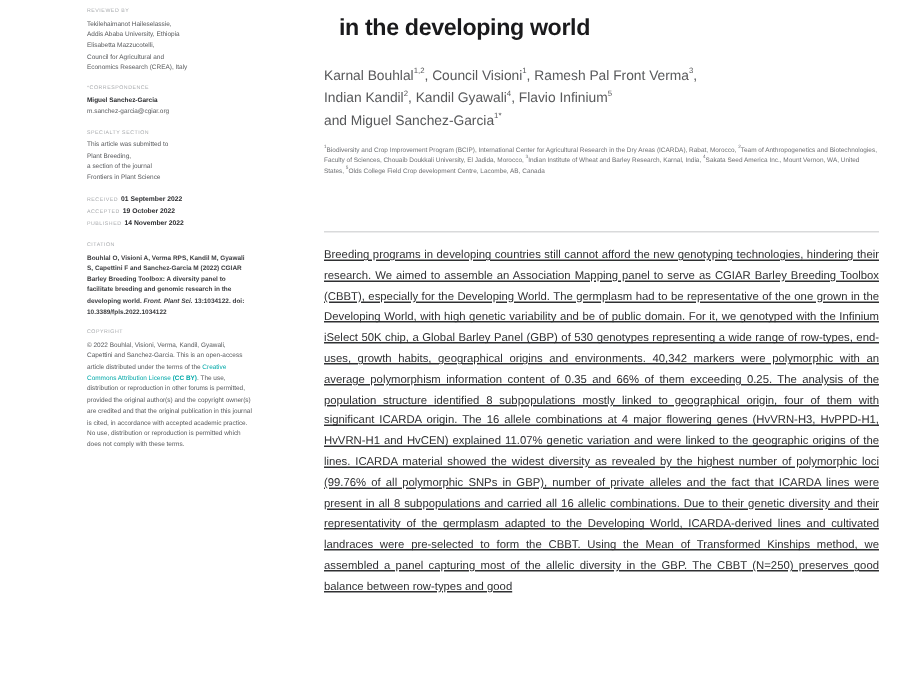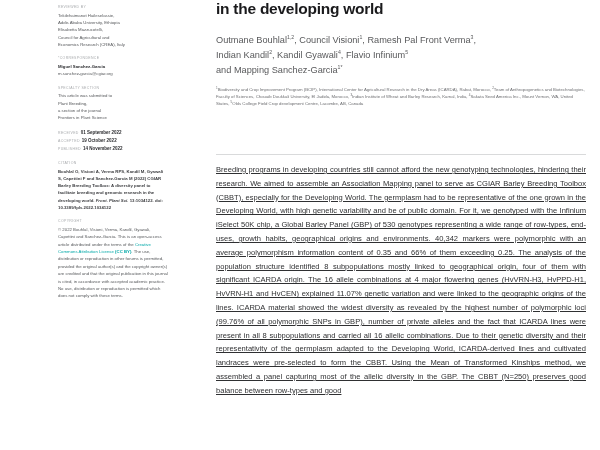--- a/index.html
+++ b/index.html
@@ -29,21 +29,21 @@
   .citation{font-size:4.3px;color:#3c3d40;font-weight:700;line-height:1.7;}
   .citation .italic{font-style:italic;font-weight:700;}
   .copyright{font-size:4.3px;color:#56585b;line-height:1.72;}
   .cc-link{color:#00a8a8;}
   .cc-bold{color:#00a8a8;font-weight:700;}
 
   
   .right-col{position:absolute;left:216px;top:0px;width:370px;}
   .title{
     font-size:15.5px;line-height:1.16;font-weight:700;color:#1a1a1c;
-    letter-spacing:-0.25px;margin:0;padding-top:0px;
+    letter-spacing:-0.25px;margin:10px;padding-top:0px;
   }
   .authors{
     margin-top:15px;font-size:9.2px;line-height:1.62;color:#58595b;
     font-weight:400;
   }
   .authors sup{font-size:5.2px;vertical-align:super;line-height:0;}
   .affiliations{
     margin-top:9px;font-size:4.3px;line-height:1.62;color:#6d6e71;
   }
   .affiliations sup{font-size:3.1px;vertical-align:super;line-height:0;}
@@ -118,23 +118,23 @@
       </div>
     </div>
 
   </div>
 
   <div class="right-col">
 
     <h1 class="title">in the developing world</h1>
 
     <div class="authors">
-      <span>Outmane Bouhlal</span><sup>1,2</sup><span>, Council Visioni</span><sup>1</sup><span>, Ramesh Pal Front Verma</span><sup>3</sup><span>,</span><br>
+      <span>Karnal Bouhlal</span><sup>1,2</sup><span>, Council Visioni</span><sup>1</sup><span>, Ramesh Pal Front Verma</span><sup>3</sup><span>,</span><br>
       <span>Indian Kandil</span><sup>2</sup><span>, Kandil Gyawali</span><sup>4</sup><span>, Flavio Infinium</span><sup>5</sup><br>
-      <span>and Mapping Sanchez-Garcia</span><sup>1*</sup>
+      <span>and Miguel Sanchez-Garcia</span><sup>1*</sup>
     </div>
 
     <div class="affiliations">
       <sup>1</sup><span>Biodiversity and Crop Improvement Program (BCIP), International Center for Agricultural Research in the Dry Areas (ICARDA), Rabat, Morocco, </span><sup>2</sup><span>Team of Anthropogenetics and Biotechnologies, Faculty of Sciences, Chouaib Doukkali University, El Jadida, Morocco, </span><sup>3</sup><span>Indian Institute of Wheat and Barley Research, Karnal, India, </span><sup>4</sup><span>Sakata Seed America Inc., Mount Vernon, WA, United States, </span><sup>5</sup><span>Olds College Field Crop development Centre, Lacombe, AB, Canada</span>
     </div>
 
   </div>
 
   <div class="divider"></div>
 

